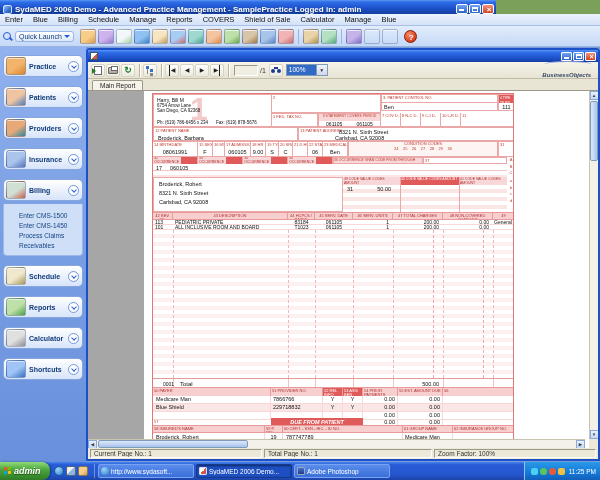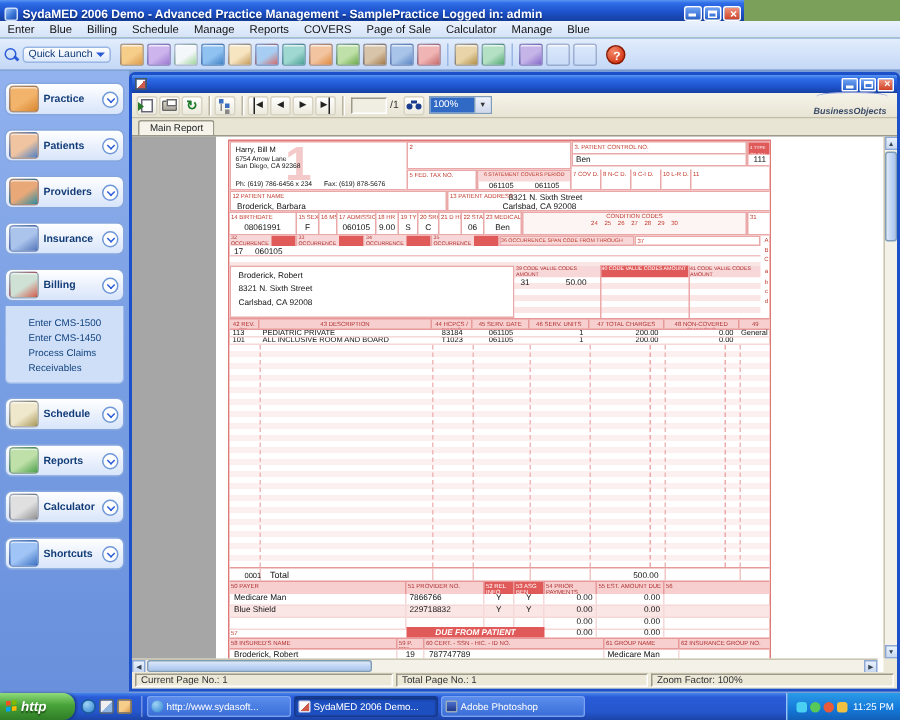--- a/index.html
+++ b/index.html
@@ -259,21 +259,21 @@
 
   <div class="menubar">
 
   <span class="menu-item">Enter</span>
       <span class="menu-item">Blue</span>
       <span class="menu-item">Billing</span>
       <span class="menu-item">Schedule</span>
       <span class="menu-item">Manage</span>
       <span class="menu-item">Reports</span>
       <span class="menu-item">COVERS</span>
-      <span class="menu-item">Page of Sale</span>
+      <span class="menu-item">Shield of Sale</span>
       <span class="menu-item">Calculator</span>
       <span class="menu-item">Manage</span>
       <span class="menu-item">Blue</span>
     </div>
 
   <div class="toolbar">
     <span class="mag"></span>
     <div class="ql">
       <span>Quick Launch</span>
       <span class="caret"></span>
@@ -754,21 +754,21 @@
   </div>
 
   <div class="taskbarbar">
     <div class="startbtn">
       <span class="flag">
           <i></i>
           <i></i>
           <i></i>
           <i></i>
         </span>
-      <span>http</span>
+      <span>admin</span>
     </div>
     <div class="qlicons">
       <span class="qlico ie"></span>
       <span class="qlico desk"></span>
       <span class="qlico med"></span>
     </div>
     <div class="tbdiv"></div>
     <div class="task">
       <span class="ticon ie"></span>
       <span>http://www.sydasoft...</span>

